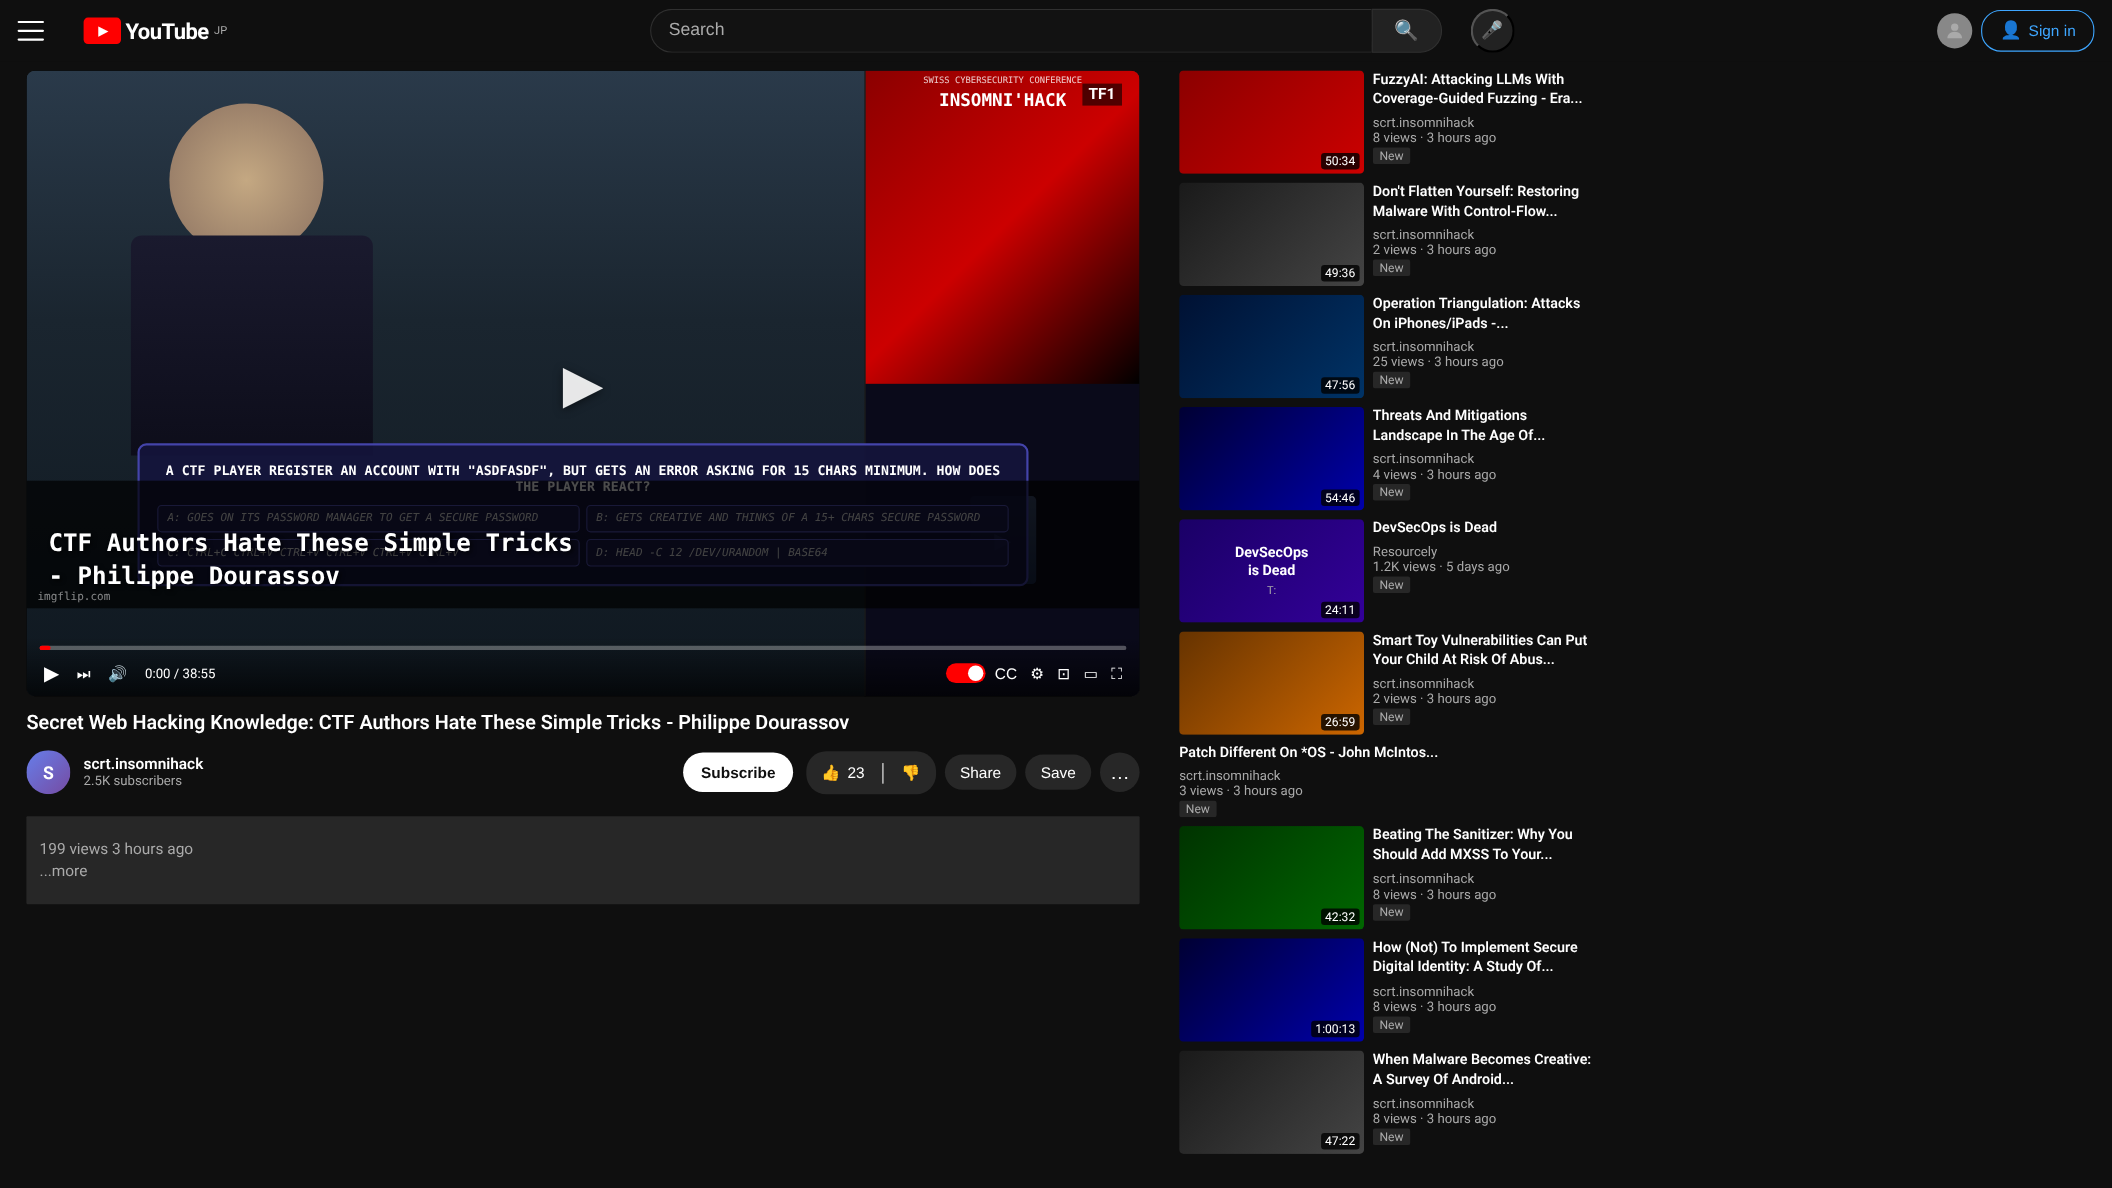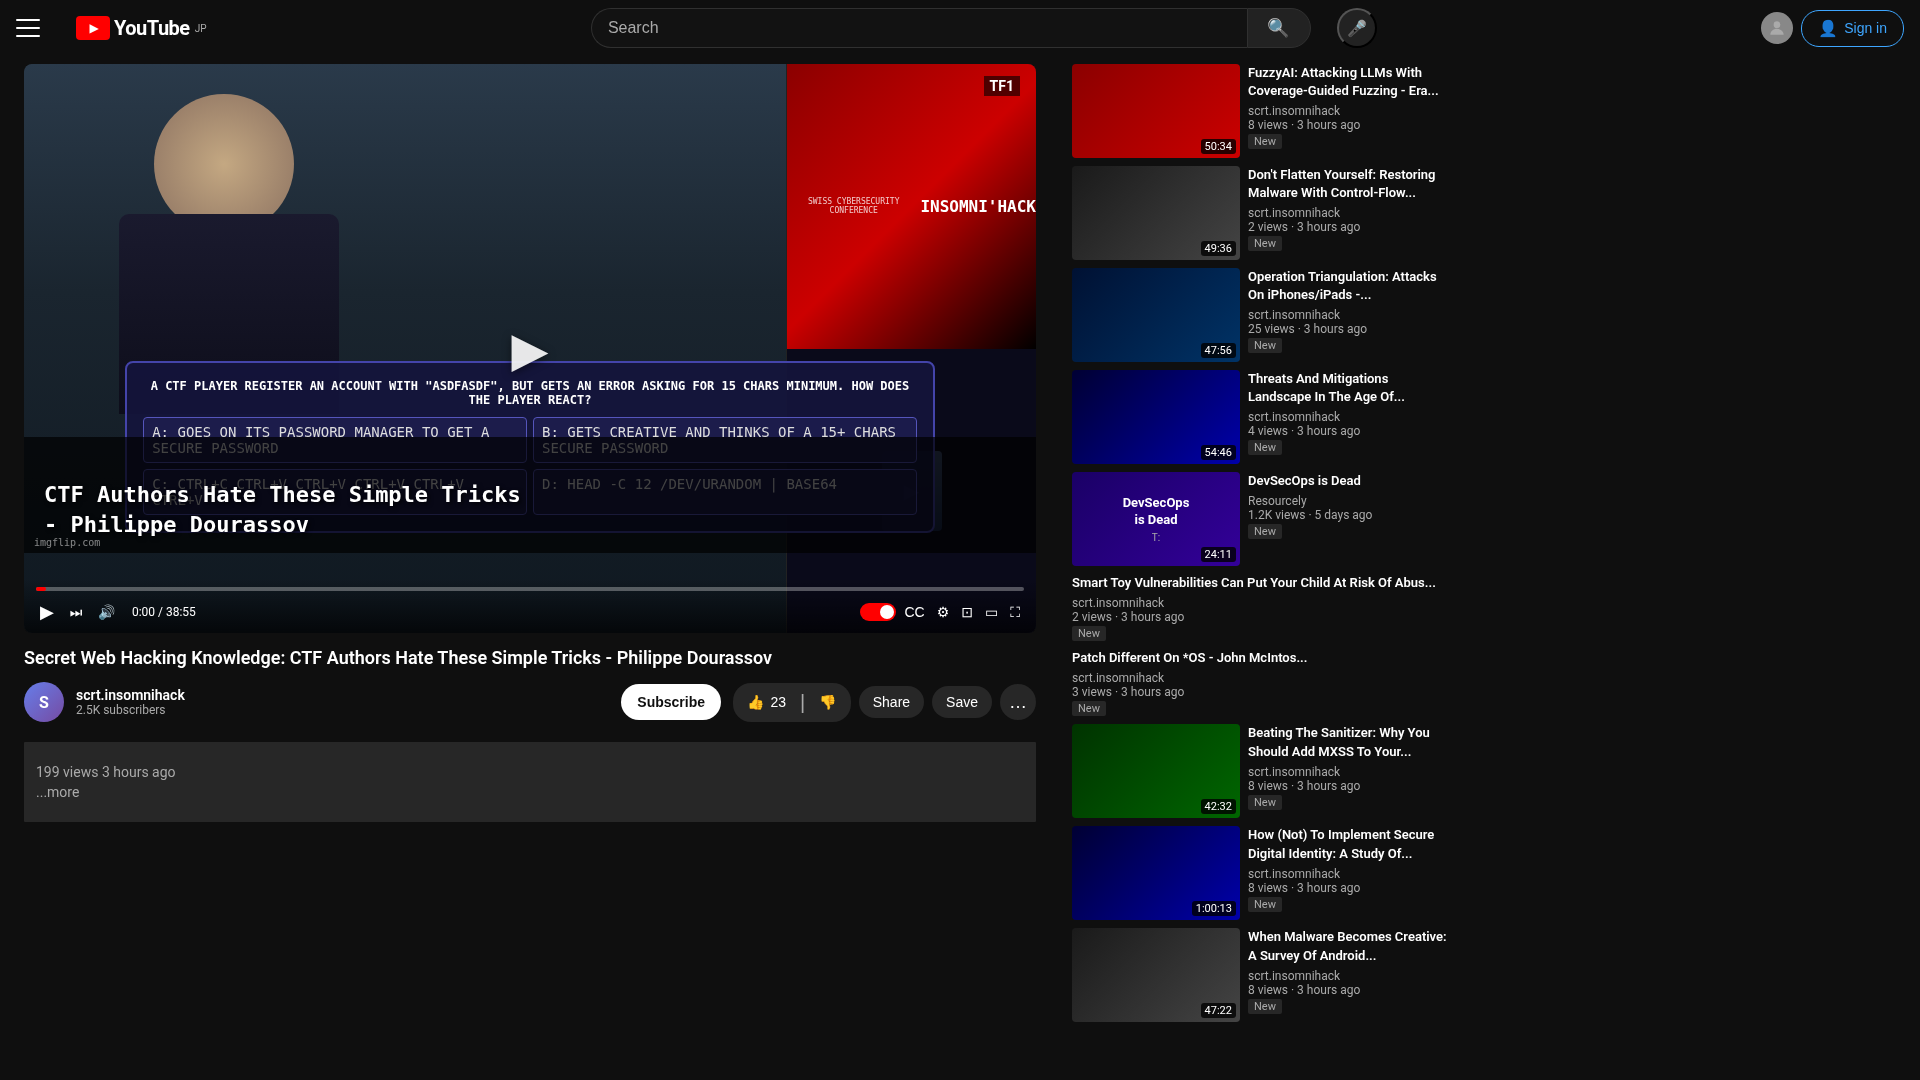--- a/index.html
+++ b/index.html
@@ -37,21 +37,21 @@
     
     
     .video-frame { width: 100%; height: 100%; position: relative; background: #1c1c1c; }
     
     .video-title-overlay { position: absolute; bottom: 80px; left: 0; right: 0; padding: 12px 20px; background: rgba(0,0,0,0.7); }
     .video-title-text { color: #fff; font-size: 22px; font-family: monospace; font-weight: 600; line-height: 1.4; text-shadow: 2px 2px 4px rgba(0,0,0,0.8); }
     
     .quiz-overlay { position: absolute; bottom: 100px; left: 10%; width: 80%; background: rgba(20,20,60,0.9); border: 2px solid #4444aa; border-radius: 8px; padding: 16px; }
     .quiz-question { color: #fff; font-size: 12px; font-family: monospace; text-align: center; margin-bottom: 10px; font-weight: bold; }
     .quiz-answers { display: grid; grid-template-columns: 1fr 1fr; gap: 6px; }
-    .quiz-answer { background: rgba(30,30,80,0.8); border: 1px solid #5555bb; border-radius: 4px; padding: 6px 8px; font-size: 14px; font-family: monospace; color: #ddd; }
+    .quiz-answer { background: rgba(30,30,80,0.8); border: 1px solid #5555bb; border-radius: 4px; padding: 6px 8px; font-size: 10px; font-family: monospace; color: #ddd; font-style: italic; }
 
     .watermark { position: absolute; bottom: 85px; left: 10px; font-size: 10px; color: rgba(255,255,255,0.5); font-family: monospace; }
     .tf1-badge { position: absolute; top: 12px; right: 16px; background: rgba(0,0,0,0.6); padding: 2px 6px; font-size: 14px; color: #fff; font-weight: bold; }
 
     
     .video-controls { position: absolute; bottom: 0; left: 0; right: 0; background: linear-gradient(transparent, rgba(0,0,0,0.7)); padding: 8px 12px 8px; }
     .progress-bar { width: 100%; height: 4px; background: rgba(255,255,255,0.3); border-radius: 2px; margin-bottom: 8px; cursor: pointer; position: relative; }
     .progress-fill { height: 100%; background: #ff0000; border-radius: 2px; width: 1%; }
     .controls-row { display: flex; align-items: center; gap: 8px; }
     .ctrl-btn { background: none; border: none; color: #fff; cursor: pointer; font-size: 18px; padding: 2px 4px; display: flex; align-items: center; }
@@ -158,21 +158,21 @@
         <div class="video-frame">
 
           <div style="width:100%;height:100%;background:linear-gradient(180deg,#2a3a4a 0%,#1a252f 40%,#0f1820 100%);position:relative;">
 
             <div style="position:absolute;left:50px;top:20px;width:350px;height:380px;">
               <div style="width:140px;height:140px;background:radial-gradient(circle,#c4a882,#8a7060);border-radius:50%;margin:0 auto 0;position:absolute;top:10px;left:80px;"></div>
               <div style="width:220px;height:200px;background:linear-gradient(180deg,#1a1a2e,#0d0d1a);border-radius:10px 10px 0 0;position:absolute;top:130px;left:45px;"></div>
             </div>
 
             <div style="position:absolute;right:0;top:0;width:250px;height:100%;background:#111;border-left:1px solid #222;">
-              <div style="width:100%;height:50%;background:linear-gradient(135deg,#8b0000,#cc0000,#000);display:flex;align-items:center;justify-content:space-between;flex-direction:row;">
+              <div style="width:100%;height:50%;background:linear-gradient(135deg,#8b0000,#cc0000,#000);display:flex;align-items:center;justify-content:flex-start;flex-direction:column;">
                 <div style="color:#fff;font-size:8px;text-align:center;padding:4px;font-family:monospace;opacity:0.8;">SWISS CYBERSECURITY CONFERENCE</div>
                 <div style="color:#fff;font-size:16px;font-weight:bold;font-family:monospace;">INSOMNI'HACK</div>
               </div>
               <div style="width:100%;height:50%;background:#0a0a1a;display:flex;align-items:center;justify-content:center;">
                 <div style="width:60px;height:80px;background:linear-gradient(180deg,#3a4a6a,#1a2a4a);border-radius:4px;display:flex;align-items:center;justify-content:center;">
                   <div style="color:#88aaff;font-size:20px;">▶</div>
                 </div>
               </div>
             </div>
 
@@ -327,20 +327,24 @@
       <div class="sidebar-duration">24:11</div>
     </div>
     <div class="sidebar-info">
       <div class="sidebar-title">DevSecOps is Dead</div>
       <div class="sidebar-channel">Resourcely</div>
       <div class="sidebar-meta">1.2K views · 5 days ago</div>
       <span class="sidebar-new">New</span>
     </div>
   </div>
         <div class="sidebar-video">
+    <div class="sidebar-thumb">
+      <div class="thumb-orange" style="width:100%;height:100%;"></div>
+      <div class="sidebar-duration">26:59</div>
+    </div>
     <div class="sidebar-info">
       <div class="sidebar-title">Smart Toy Vulnerabilities Can Put Your Child At Risk Of Abus...</div>
       <div class="sidebar-channel">scrt.insomnihack</div>
       <div class="sidebar-meta">2 views · 3 hours ago</div>
       <span class="sidebar-new">New</span>
     </div>
   </div>
         <div class="sidebar-video">
     <div class="sidebar-info">
       <div class="sidebar-title">Patch Different On *OS - John McIntos...</div>

